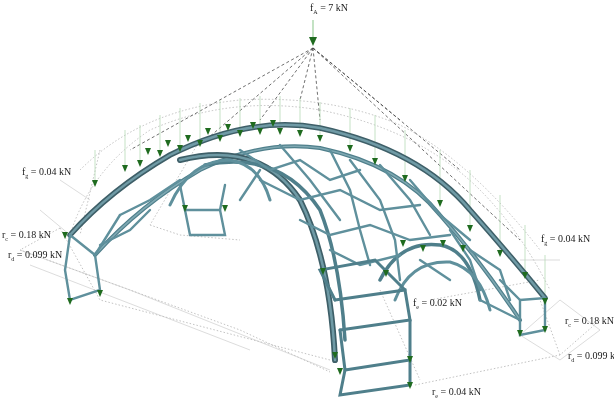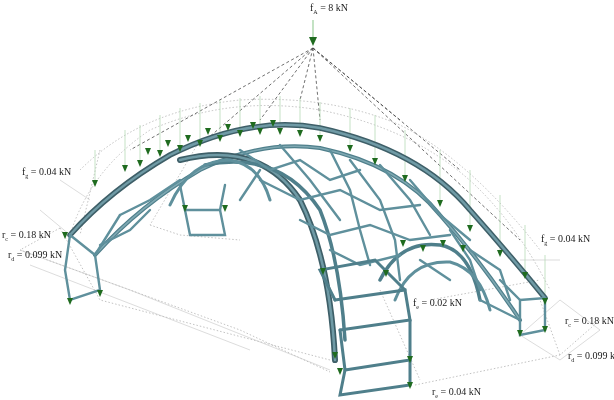--- a/index.html
+++ b/index.html
@@ -179,21 +179,21 @@
     <path d="M337,368 L343,368 L340,375 Z"></path>
     <path d="M407,356 L413,356 L410,363 Z"></path>
     <path d="M407,382 L413,382 L410,389 Z"></path>
     <path d="M517,330 L523,330 L520,337 Z"></path>
     <path d="M542,326 L548,326 L545,333 Z"></path>
     <path d="M320,268 L326,268 L323,275 Z"></path>
   </g>
 </svg>
 
 <div class="lbl" style="left:310px; top:3px;">
-  <span class="sym">f</span><span class="sub">A</span><span> = 8 kN</span>
+  <span class="sym">f</span><span class="sub">A</span><span> = 7 kN</span>
 </div>
 <div class="lbl" style="left:22px; top:167px;">
   <span class="sym">f</span><span class="sub">g</span><span> = 0.04 kN</span>
 </div>
 <div class="lbl" style="left:2px; top:230px;">
   <span class="sym">r</span><span class="sub">c</span><span> = 0.18 kN</span>
 </div>
 <div class="lbl" style="left:8px; top:250px;">
   <span class="sym">r</span><span class="sub">d</span><span> = 0.099 kN</span>
 </div>

